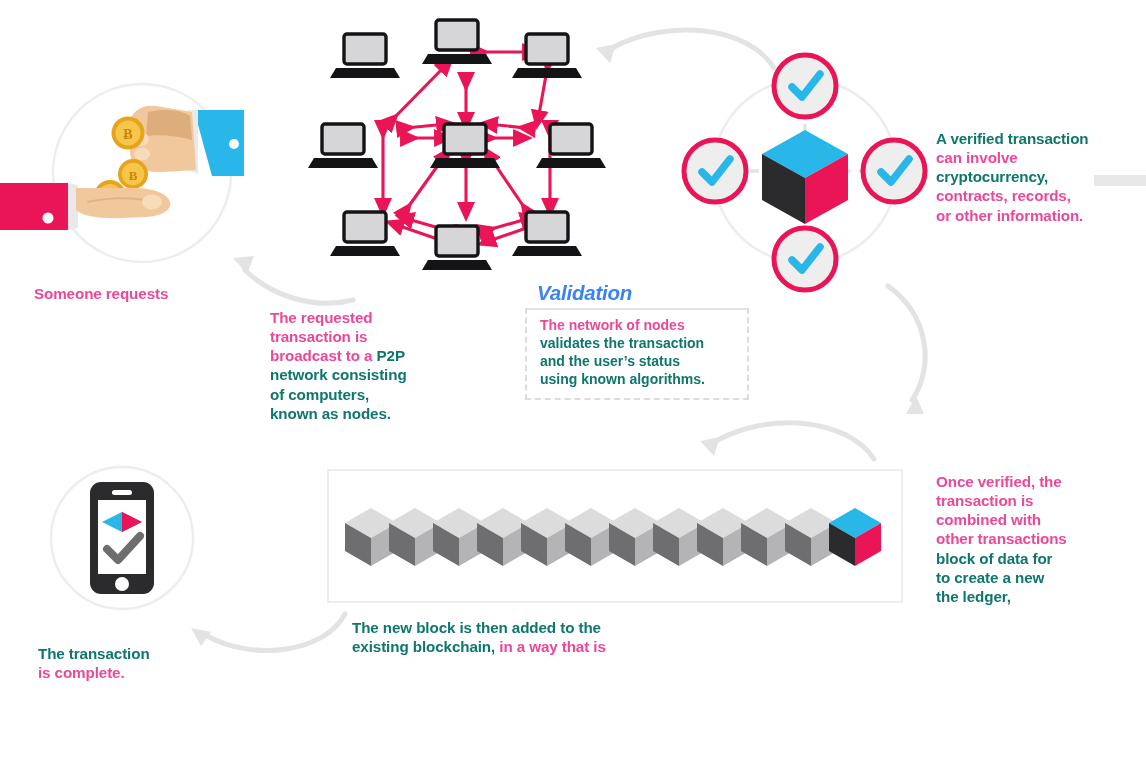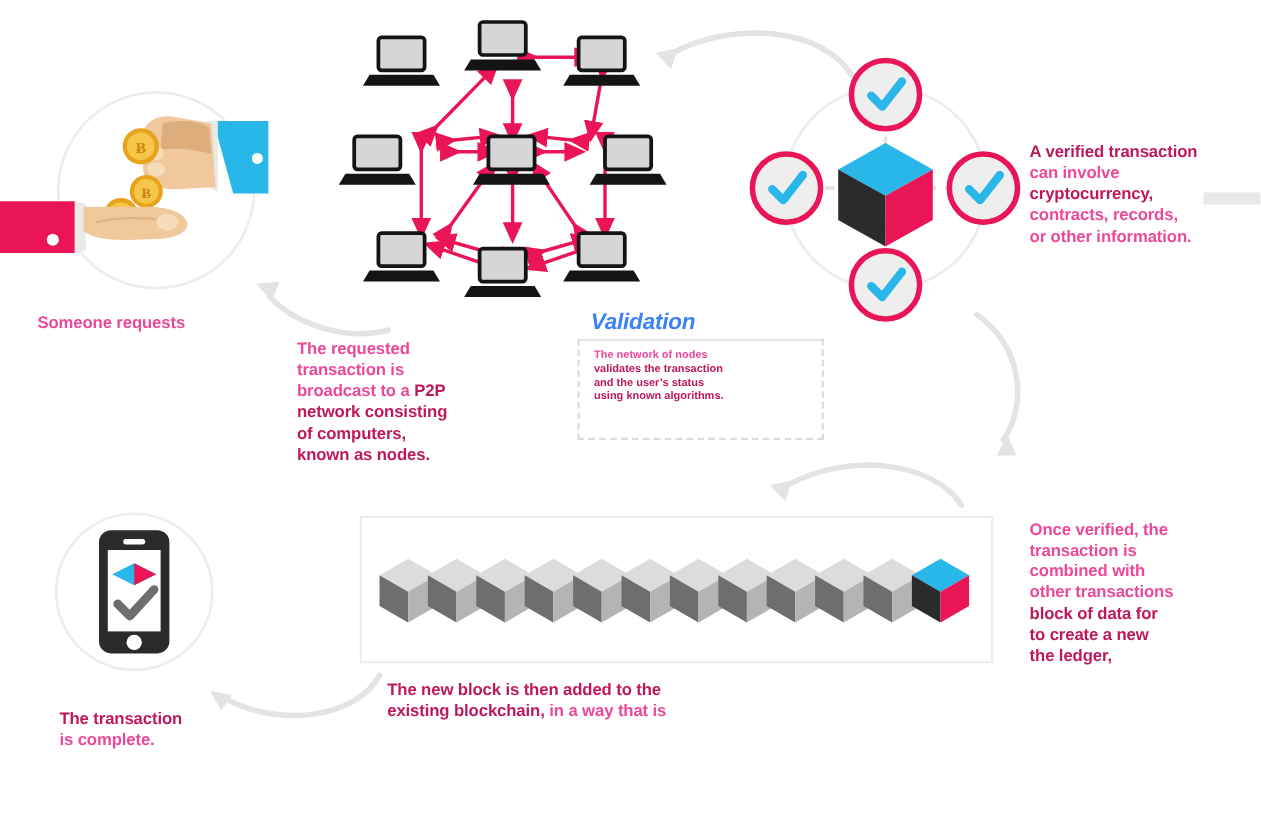--- a/index.html
+++ b/index.html
@@ -22,21 +22,21 @@
   .caption {
     position: absolute;
     font-family: "Liberation Sans", sans-serif;
     font-weight: bold;
     font-size: 15.2px;
     line-height: 1.26;
     color: #4b4b4d;
     letter-spacing: -0.1px;
   }
   .caption .hl { color: #ec1койка; }
-  .hl { color: #be185d; }
+  .hl { color: #0f766e; }
   .gr { color: #ec4899; }
 
   .validation-title {
     position: absolute;
     font-family: "Liberation Sans", sans-serif;
     font-style: italic;
     font-weight: bold;
     font-size: 20.5px;
     color: #3b82f6;
     letter-spacing: -0.2px;
@@ -46,21 +46,21 @@
     border-top: 2px solid #e3e3e4;
   }
   .validation-box {
     position: absolute;
     border: 2px dashed #dcdcdd;
     border-top: none;
   }
   .validation-text {
     position: absolute;
     font-weight: bold;
-    font-size: 10px;
+    font-size: 14px;
     line-height: 1.28;
     color: #4b4b4d;
   }
 
   .ledger-frame {
     position: absolute;
     border: 2px solid #ededee;
     background: #ffffff;
   }
   .gray-bar {
@@ -402,18 +402,18 @@
         <g>
           <polygon points="86,56 106,66 86,76 66,66" fill="#29b6e8"></polygon>
           <polygon points="86,56 106,66 86,76" fill="#ea1556"></polygon>
         </g>
 
         <path d="M71,93 L82,104 L104,80" fill="none" stroke="#6e6e70" stroke-width="8" stroke-linecap="round" stroke-linejoin="round"></path>
       </g>
     </svg>
   </div>
 
-  <div class="caption" style="left:38px; top:644px; width:200px;margin-left:16px;">
+  <div class="caption" style="left:38px; top:644px; width:200px;">
     <div><span class="hl">The transaction</span></div>
     <div><span class="gr">is complete.</span></div>
   </div>
 
 </div>
 
 </body></html>

